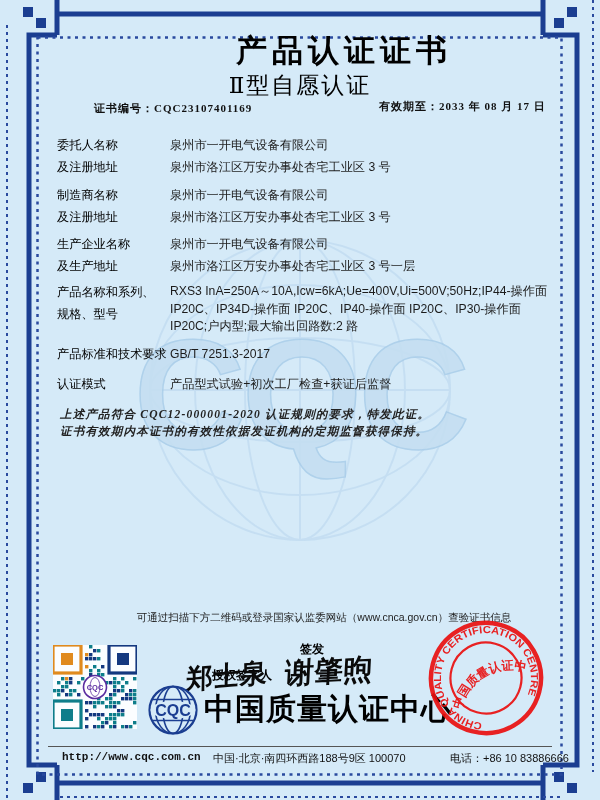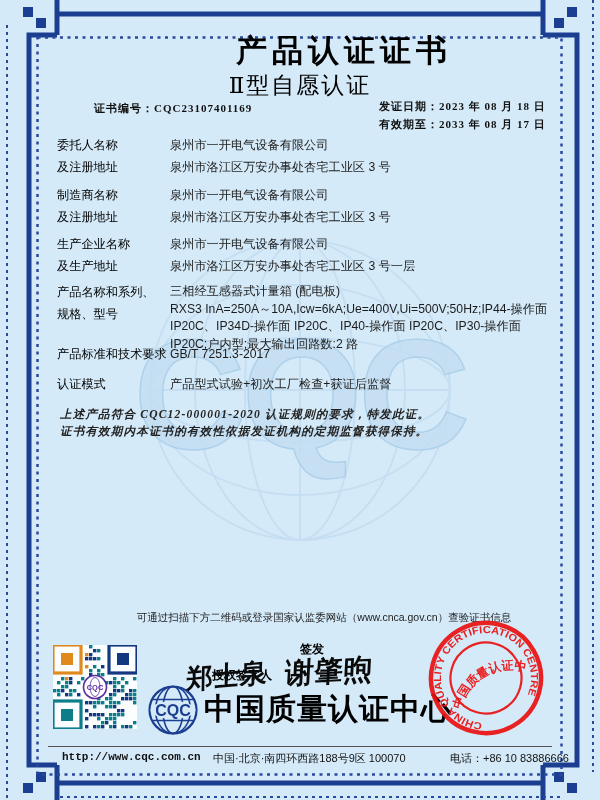--- a/index.html
+++ b/index.html
@@ -69,21 +69,20 @@
       <line x1="7" y1="25" x2="7" y2="800"></line>
       <line x1="593" y1="0" x2="593" y2="772"></line>
       <line x1="60" y1="797" x2="560" y2="797"></line>
     </g>
   </svg>
 
   <div class="abs title">产品认证证书</div>
   <div class="abs subtitle">Ⅱ型自愿认证</div>
   <div class="abs meta certno">证书编号：CQC23107401169</div>
   <div class="abs meta dates">
-    <div>发证日期：2023 年 08 月 18 日</div>
     <div>有效期至：2033 年 08 月 17 日</div>
   </div>
 
   <div class="abs frow" style="top:134px;">
     <div class="flabel">
       <div>委托人名称</div>
       <div>及注册地址</div>
     </div>
     <div class="fvalue">
       <div>泉州市一开电气设备有限公司</div>
@@ -112,21 +111,20 @@
       <div>泉州市洛江区万安办事处杏宅工业区 3 号一层</div>
     </div>
   </div>
 
   <div class="abs frow" style="top:281px;">
     <div class="flabel">
       <div>产品名称和系列、</div>
       <div>规格、型号</div>
     </div>
     <div class="fvalue tight">
-      <div>三相经互感器式计量箱 (配电板)</div>
       <div>RXS3 InA=250A～10A,Icw=6kA;Ue=400V,Ui=500V;50Hz;IP44-操作面 IP20C、IP34D-操作面 IP20C、IP40-操作面 IP20C、IP30-操作面 IP20C;户内型;最大输出回路数:2 路</div>
     </div>
   </div>
 
   <div class="abs frow" style="top:343px;">
     <div class="flabel">产品标准和技术要求</div>
     <div class="fvalue">GB/T 7251.3-2017</div>
   </div>
 
   <div class="abs frow" style="top:373px;">

